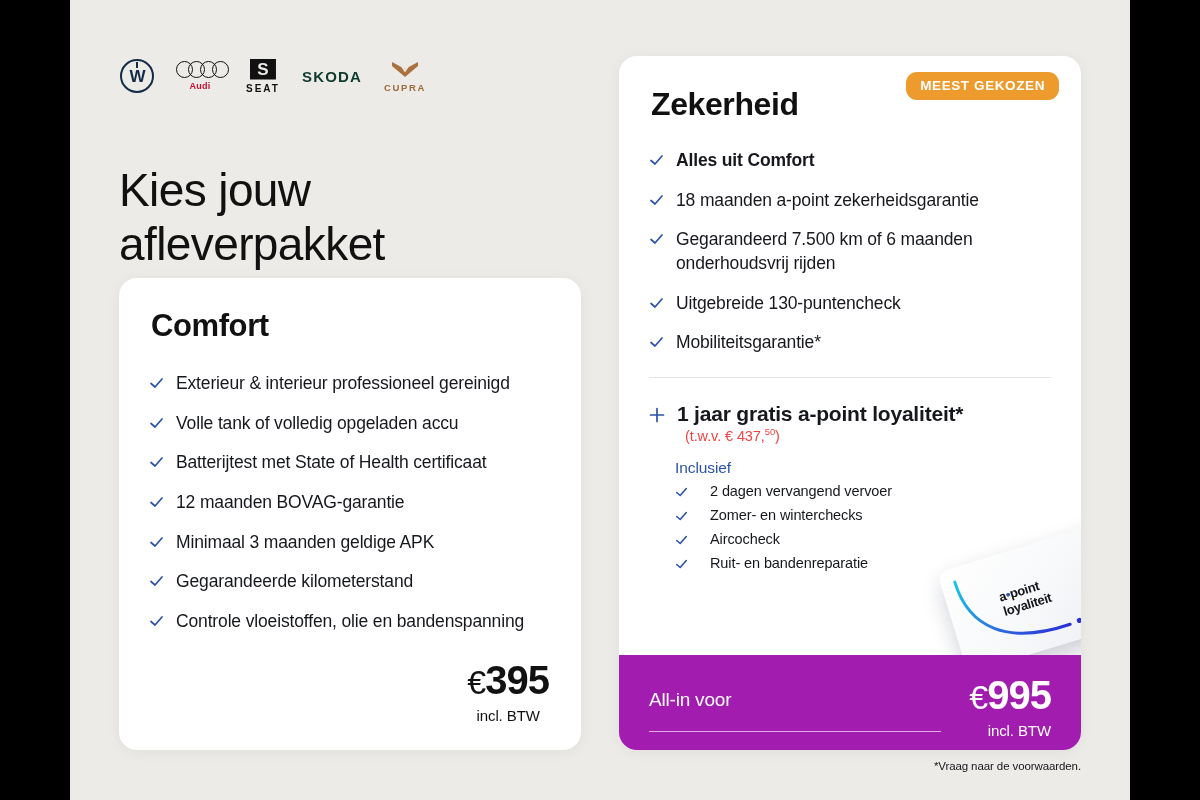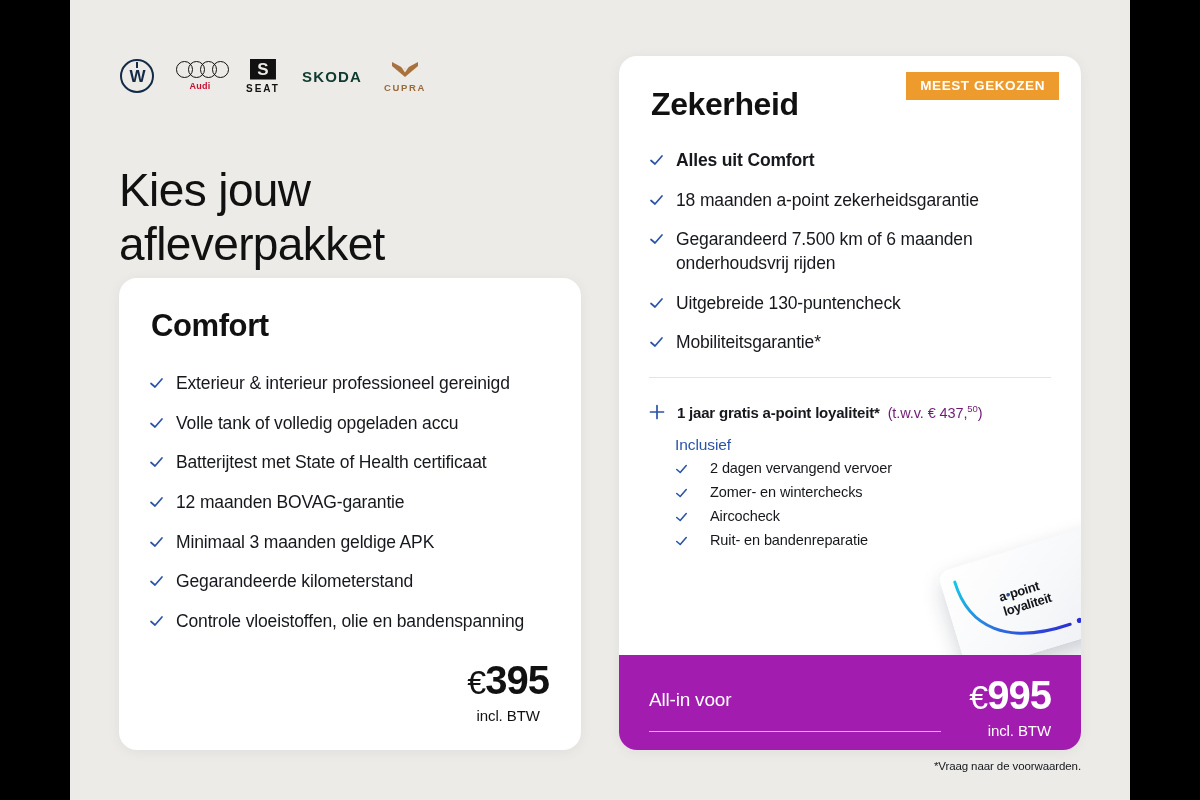--- a/index.html
+++ b/index.html
@@ -70,35 +70,35 @@
     font-size:40px;font-weight:600;color:#111;line-height:1;letter-spacing:-1px;white-space:nowrap;
   }
   .price-main .eur{font-weight:400;font-size:34px;}
   .price-sub{font-size:15px;color:#111;margin-top:7px;letter-spacing:-.1px;}
 
   
   .card-zeker{left:549px;top:56px;width:462px;height:694px;overflow:hidden;}
   .badge{
     position:absolute;right:22px;top:16px;background:#EE9B2D;color:#fff;
     font-size:13.5px;font-weight:700;letter-spacing:.6px;
-    padding:7px 14px 7px 14px;border-radius:0;line-height:1;
+    padding:7px 14px 7px 14px;border-radius:11px;line-height:1;
   }
   .card-zeker .card-title{font-size:32px;}
   .card-zeker .feature-list{padding-top:26px;padding-left:30px;padding-right:24px;}
   .card-zeker .feature-list li{font-size:17.5px;margin-bottom:16px;}
   .bold-item{font-weight:700;}
 
   .divider{height:1px;background:#E4E4E6;margin:22px 30px 0 30px;}
 
   .plus-row{
     display:flex;align-items:baseline;gap:12px;padding:24px 30px 0 30px;
   }
   .plus-ico{flex:0 0 auto;width:16px;height:16px;position:relative;top:2px;}
-  .plus-title{font-size:15px;font-weight:700;color:#16181D;letter-spacing:-.2px;text-align:center;}
-  .plus-note{font-size:14.5px;color:#701a75;margin-left:8px;letter-spacing:-.1px;white-space:nowrap;}
+  .plus-title{font-size:21px;font-weight:700;color:#16181D;letter-spacing:-.2px;text-align:center;}
+  .plus-note{font-size:14.5px;color:#ef4444;margin-left:8px;letter-spacing:-.1px;white-space:nowrap;}
   .plus-note sup{font-size:9.5px;vertical-align:super;}
 
   .incl-head{
     padding:14px 30px 0 56px;font-size:15.5px;color:#2B53A8;letter-spacing:-.1px;
   }
   .sub-list{list-style:none;margin:0;padding:6px 30px 0 56px;}
   .sub-list li{
     display:flex;align-items:flex-start;gap:22px;margin-bottom:8px;
     font-size:14.5px;color:#16181D;letter-spacing:-.1px;
   }

